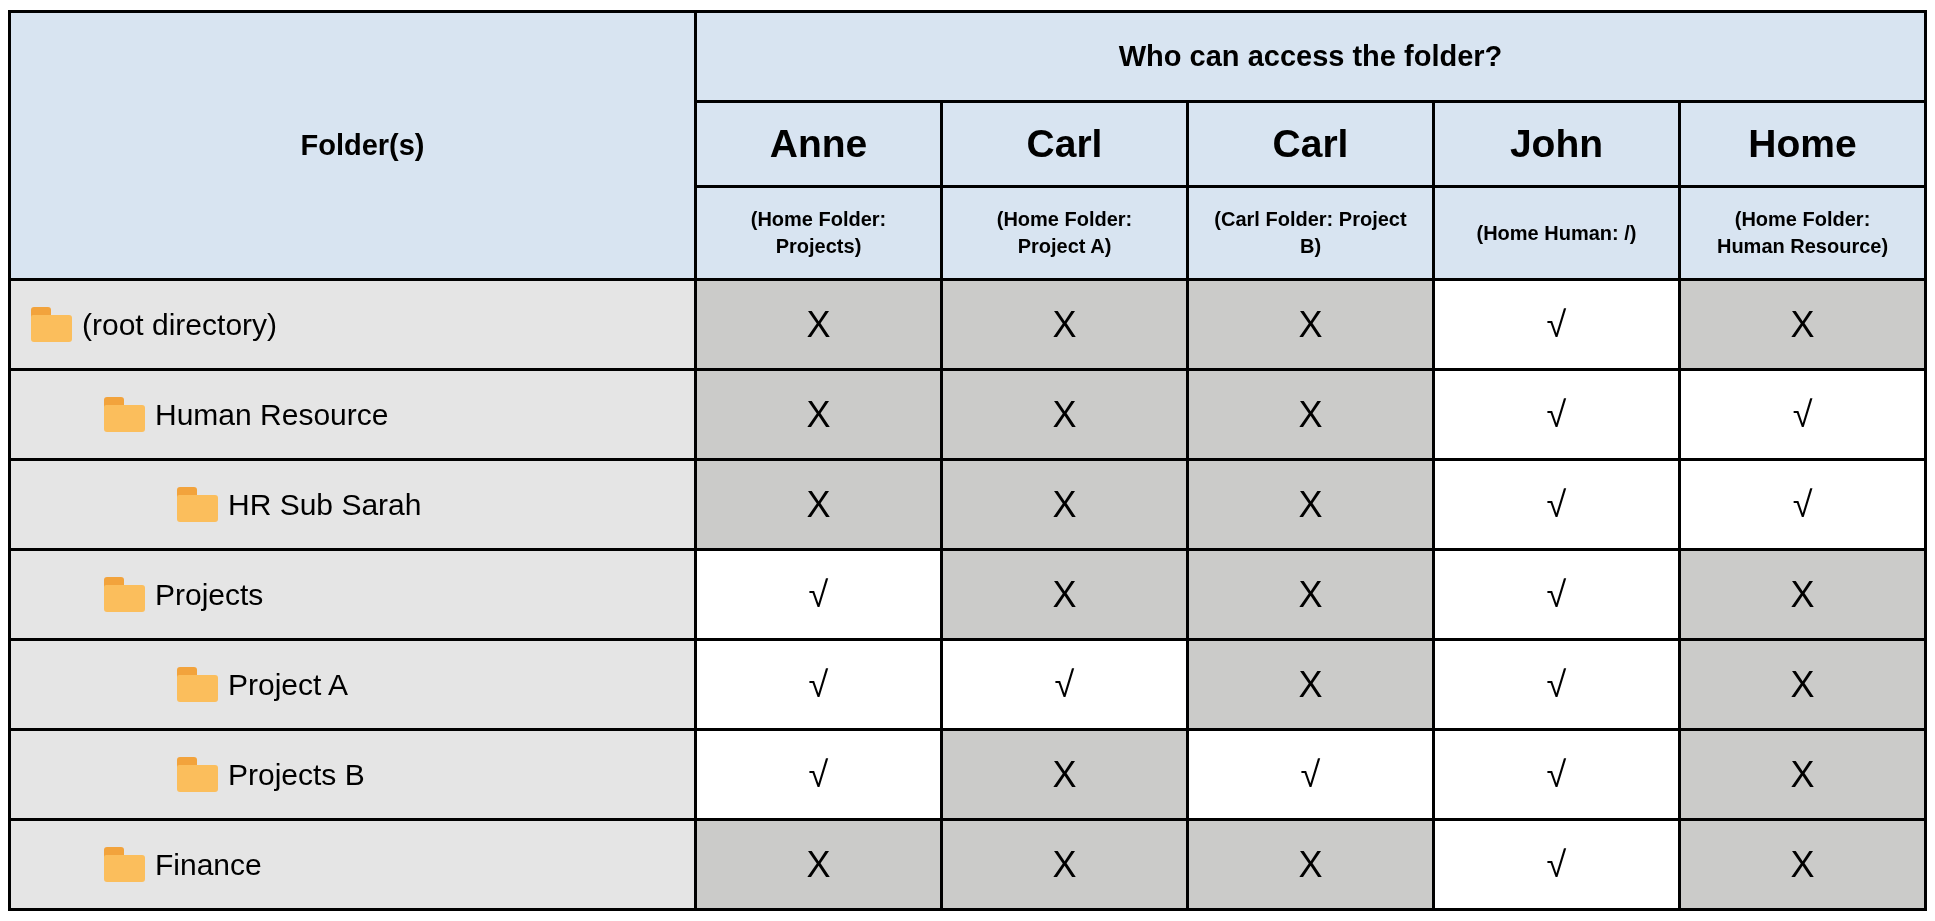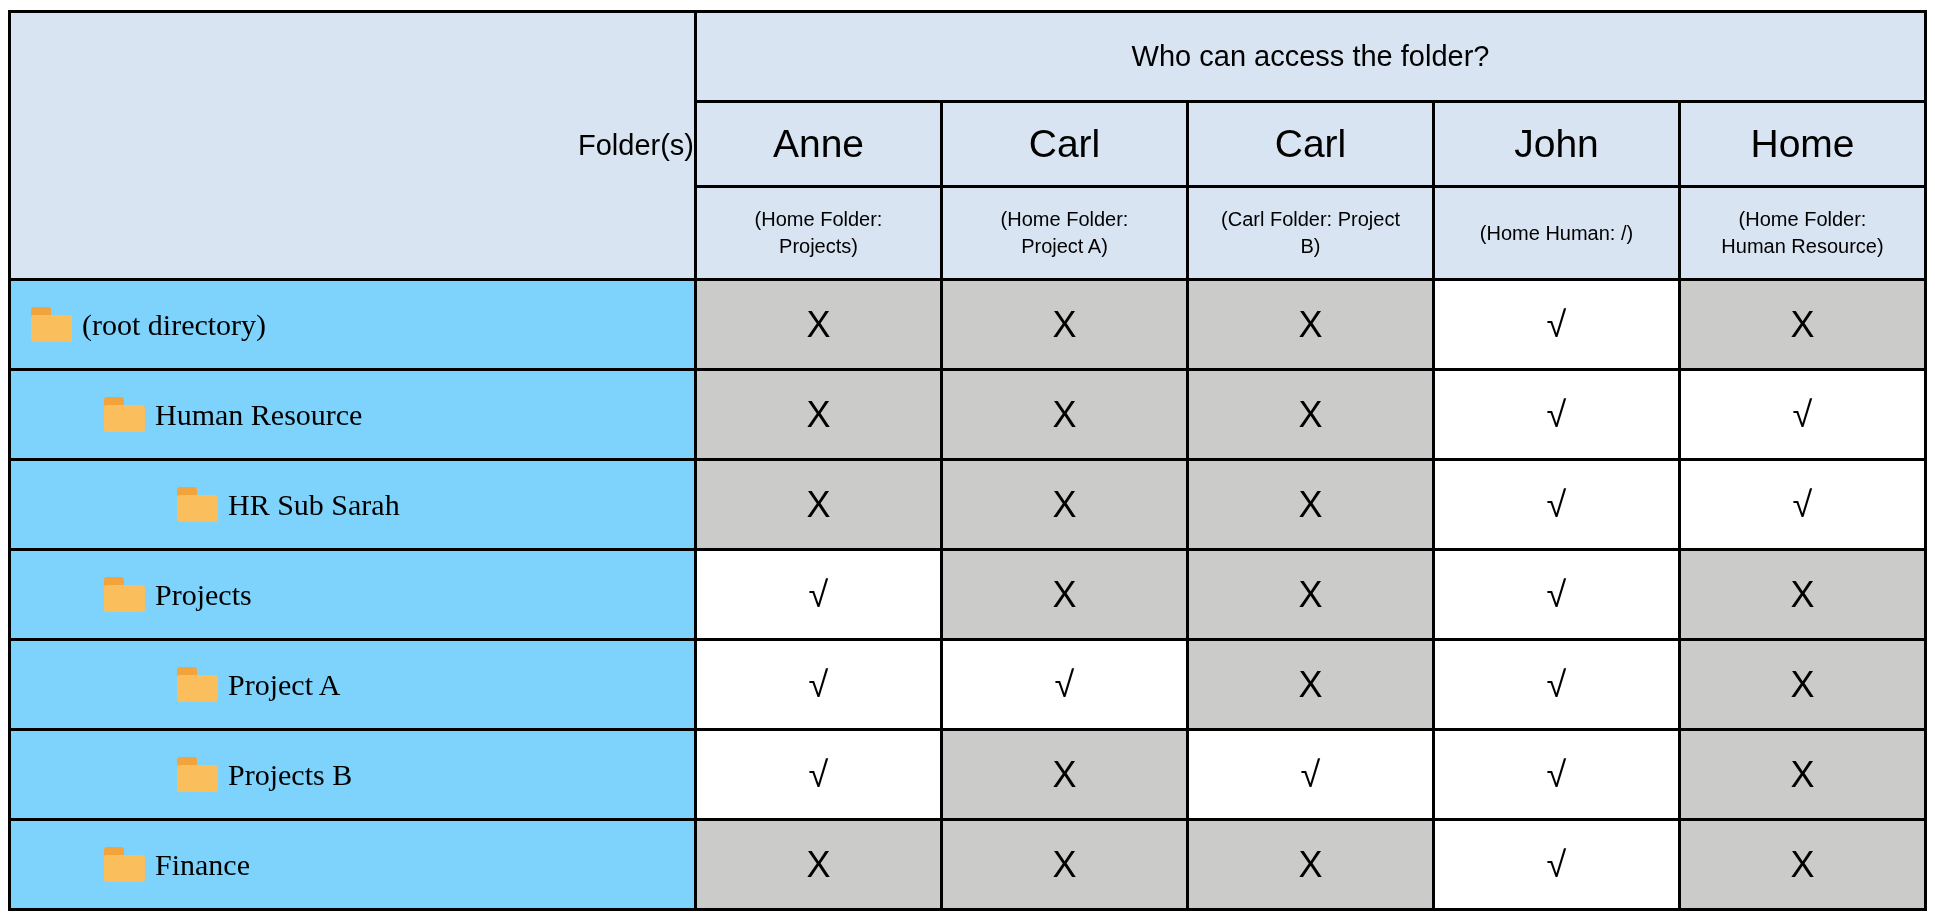--- a/index.html
+++ b/index.html
@@ -30,23 +30,23 @@
     padding:0;
   }
   col.folder-col{width:686px;}
   col.person-col{width:246px;}
 
   tr.hrow-top{height:90px;}
   tr.hrow-names{height:85px;}
   tr.hrow-homes{height:93px;}
   tr.data-row{height:90px;}
 
-  th{font-weight:normal;background:var(--header-bg);}
+  th{font-weight:bold;background:var(--header-bg);}
   th.folder-head{
-    text-align:right;
+    text-align:center;
     vertical-align:middle;
     padding-left:20px;
     font-size:29px;
   }
   th.who-head{
     text-align:center;
     vertical-align:middle;
     font-size:29px;
   }
   th.name-head{
@@ -56,23 +56,22 @@
   }
   th.home-head{
     text-align:center;
     vertical-align:middle;
     font-size:20px;
     line-height:1.35;
     padding:6px 24px;
   }
 
   td.folder-cell{
-    background:#7dd3fc;
-    vertical-align:middle;
-    font-family:Liberation Serif, serif;
+    background:#e5e5e5;
+    vertical-align:middle;
   }
   .folder-inner{
     display:flex;
     align-items:center;
   }
   .folder-label{
     font-size:30px;
     white-space:nowrap;
   }
   .folder-icon{

